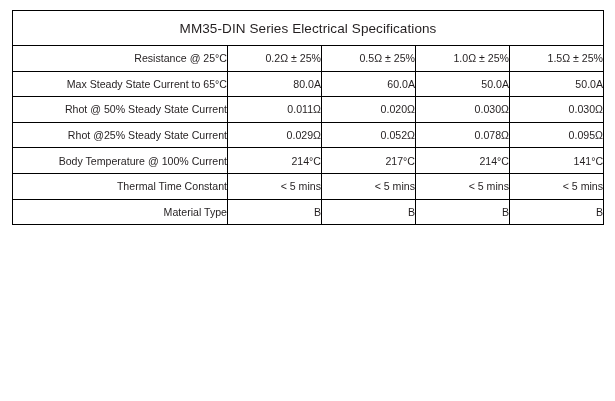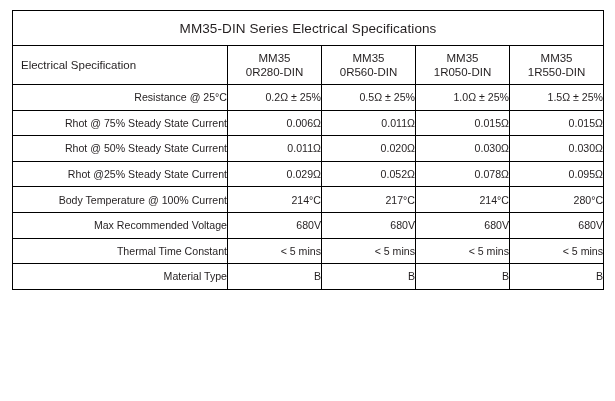--- a/index.html
+++ b/index.html
@@ -82,81 +82,55 @@
       <col class="c0">
         <col class="c1">
         <col class="c2">
         <col class="c3">
         <col class="c4">
     </colgroup>
     <tbody>
       <tr>
         <td class="title-cell" colspan="5">MM35-DIN Series Electrical Specifications</td>
       </tr>
-      <tr class="hdr-row">
-        <td class="hdr-label">Electrical Specification</td>
-        <td class="hdr-part">
-          <span class="l1">MM35</span>
-          <span class="l2">0R280-DIN</span>
-        </td>
-        <td class="hdr-part">
-          <span class="l1">MM35</span>
-          <span class="l2">0R560-DIN</span>
-        </td>
-        <td class="hdr-part">
-          <span class="l1">MM35</span>
-          <span class="l2">1R050-DIN</span>
-        </td>
-        <td class="hdr-part">
-          <span class="l1">MM35</span>
-          <span class="l2">1R550-DIN</span>
-        </td>
-      </tr>
 
       <tr class="data-row">
         <td class="row-label">Resistance @ 25°C</td>
         <td class="cell-val">0.2Ω ± 25%</td>
         <td class="cell-val">0.5Ω ± 25%</td>
         <td class="cell-val">1.0Ω ± 25%</td>
         <td class="cell-val">1.5Ω ± 25%</td>
       </tr>
       <tr class="data-row">
-        <td class="row-label">Rhot @ 75% Steady State Current</td>
-        <td class="cell-val">0.006Ω</td>
-        <td class="cell-val">0.011Ω</td>
-        <td class="cell-val">0.015Ω</td>
-        <td class="cell-val">0.015Ω</td>
+        <td class="row-label">Max Steady State Current to 65°C</td>
+        <td class="cell-val">80.0A</td>
+        <td class="cell-val">60.0A</td>
+        <td class="cell-val">50.0A</td>
+        <td class="cell-val">50.0A</td>
       </tr>
       <tr class="data-row">
         <td class="row-label">Rhot @ 50% Steady State Current</td>
         <td class="cell-val">0.011Ω</td>
         <td class="cell-val">0.020Ω</td>
         <td class="cell-val">0.030Ω</td>
         <td class="cell-val">0.030Ω</td>
       </tr>
       <tr class="data-row">
         <td class="row-label">Rhot @25% Steady State Current</td>
         <td class="cell-val">0.029Ω</td>
         <td class="cell-val">0.052Ω</td>
         <td class="cell-val">0.078Ω</td>
         <td class="cell-val">0.095Ω</td>
       </tr>
       <tr class="data-row">
         <td class="row-label">Body Temperature @ 100% Current</td>
         <td class="cell-val">214°C</td>
         <td class="cell-val">217°C</td>
         <td class="cell-val">214°C</td>
-        <td class="cell-val">280°C</td>
-      </tr>
-      <tr class="data-row">
-        <td class="row-label">Max Recommended Voltage</td>
-        <td class="cell-val">680V</td>
-        <td class="cell-val">680V</td>
-        <td class="cell-val">680V</td>
-        <td class="cell-val">680V</td>
+        <td class="cell-val">141°C</td>
       </tr>
       <tr class="data-row">
         <td class="row-label">Thermal Time Constant</td>
         <td class="cell-val">&lt; 5 mins</td>
         <td class="cell-val">&lt; 5 mins</td>
         <td class="cell-val">&lt; 5 mins</td>
         <td class="cell-val">&lt; 5 mins</td>
       </tr>
       <tr class="data-row">
         <td class="row-label">Material Type</td>

